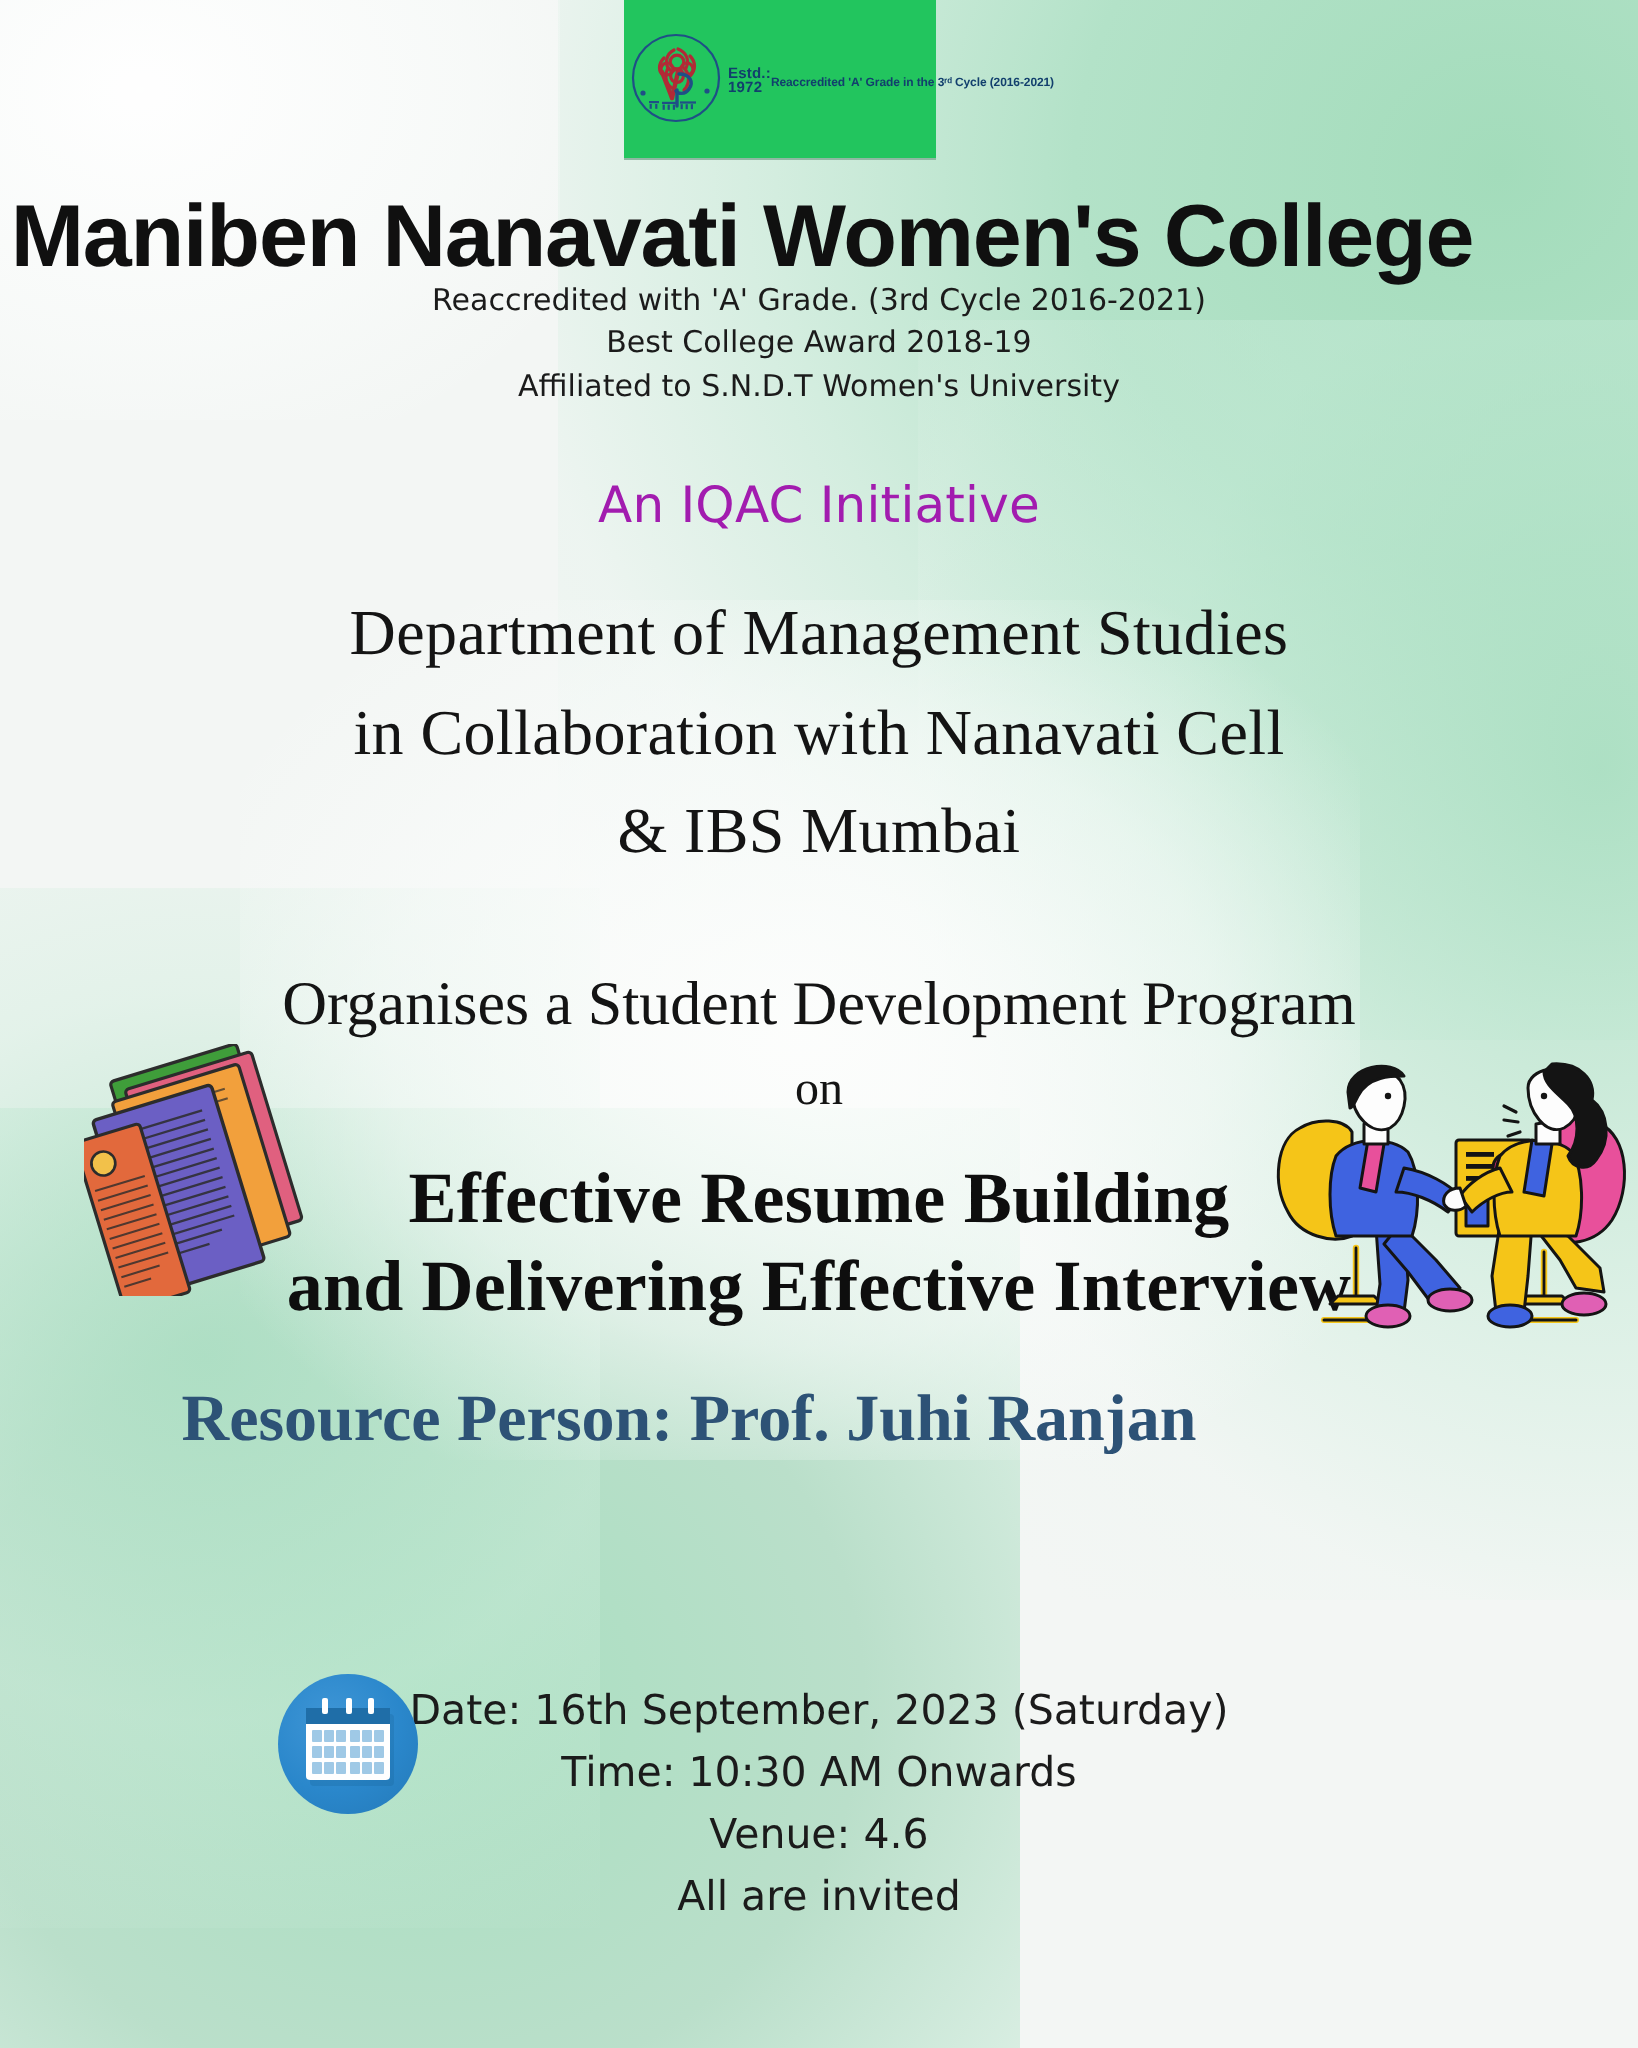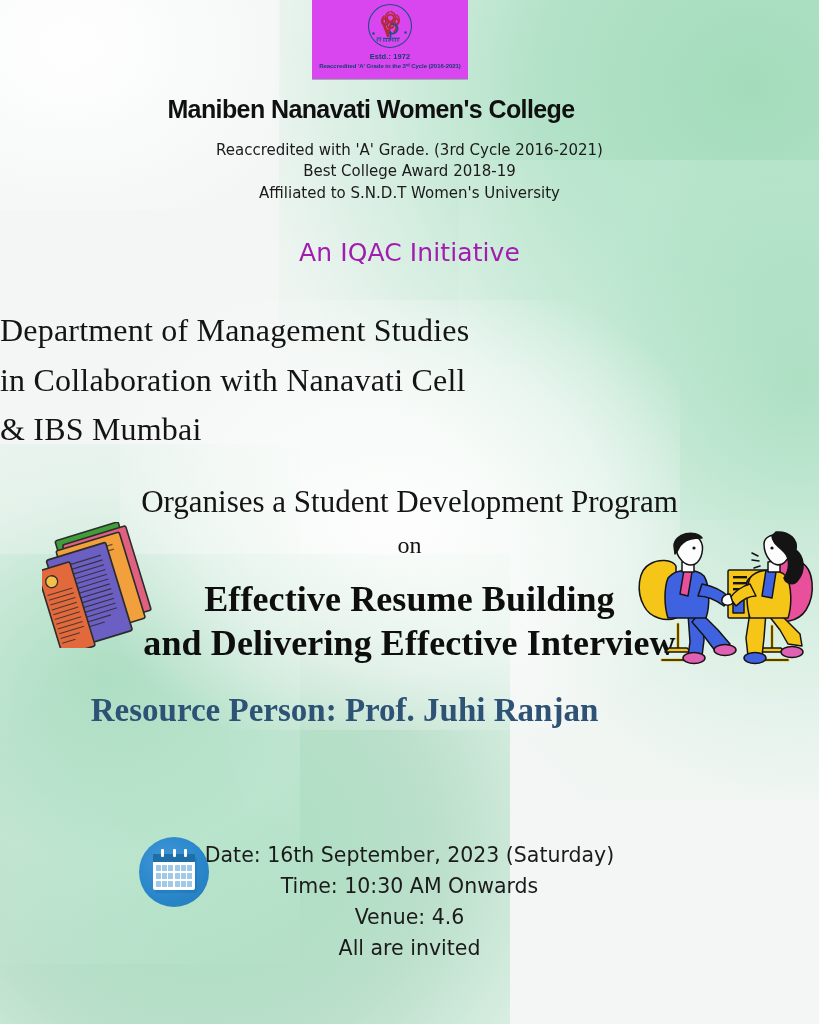--- a/index.html
+++ b/index.html
@@ -52,58 +52,58 @@
     top:300px;left:120px;width:560px;height:430px;
     background:radial-gradient(ellipse at 50% 50%,
         rgba(253,254,253,0.92) 0%, rgba(250,252,251,0.55) 52%,
         rgba(243,246,244,0) 84%);
   }
   .content{position:relative;z-index:5;}
 
   
   .logo-box{
     position:absolute;left:312px;top:0;width:156px;height:80px;
-    background:#d946ef;border-bottom:1px solid #8fb8a2;
-    display:flex;flex-direction:column;align-items:center;
+    background:#22c55e;border-bottom:1px solid #8fb8a2;
+    display:flex;flex-direction:row;align-items:center;
     justify-content:flex-start;box-sizing:border-box;padding-top:2px;
   }
   .logo-emblem{width:52px;height:52px;position:relative;}
   .logo-estd{
     font-size:7.5px;font-weight:bold;color:#123f6d;
     letter-spacing:.1px;line-height:1;margin-top:-1px;
   }
   .logo-accr{
     font-size:6px;font-weight:bold;color:#123f6d;
     letter-spacing:-.05px;line-height:1;margin-top:2.5px;white-space:nowrap;
   }
 
   
   .college-name{
     position:absolute;top:96px;left:0;width:742px;text-align:center;
     font-family:"Liberation Sans",sans-serif;
-    font-weight:bold;font-size:25px;letter-spacing:-0.6px;
+    font-weight:bold;font-size:44px;letter-spacing:-0.6px;
     color:#101010;line-height:1.05;
   }
   .sub-lines{
     position:absolute;top:140px;left:0;width:819px;text-align:center;
     color:#1b1b1b;font-size:15.5px;line-height:1.42;
     font-family:"DejaVu Sans",sans-serif;
   }
   .sub-lines div{font-size:15px;}
 
   .iqac{
     position:absolute;top:238px;left:0;width:819px;text-align:center;
     font-family:"DejaVu Sans",sans-serif;
     font-size:25px;color:#a21caf;letter-spacing:.1px;
   }
 
   .dept{
-    position:absolute;top:292px;left:0;width:819px;
+    position:absolute;top:292px;left:0;width:819px;text-align:center;
     font-family:"Liberation Serif",serif;
-    font-size:32px;color:#141414;line-height:1.55;letter-spacing:.2px;margin-top:14px;
+    font-size:32px;color:#141414;line-height:1.55;letter-spacing:.2px;
   }
 
   .organises{
     position:absolute;top:478px;left:0;width:819px;text-align:center;
     font-family:"Liberation Serif",serif;
     font-size:31px;color:#141414;line-height:1.58;
   }
   .organises .on{display:block;font-size:24px;}
 
   .topic{

